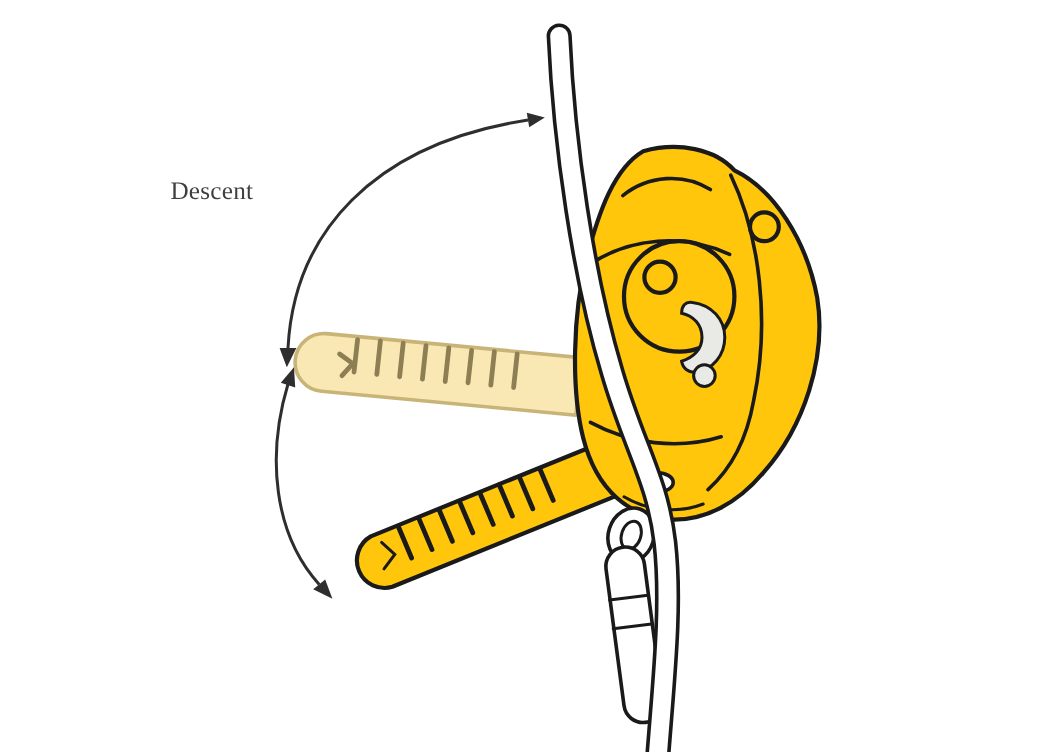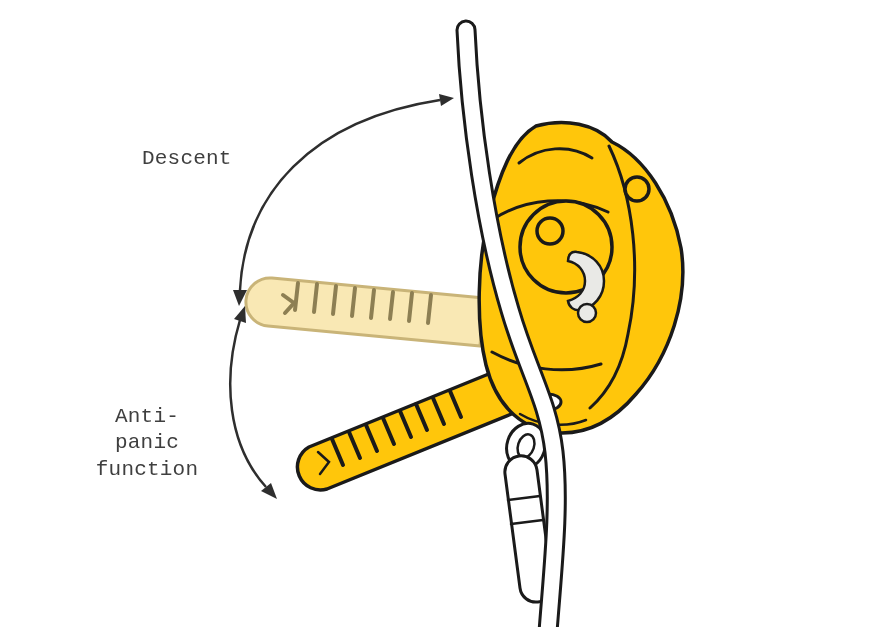--- a/index.html
+++ b/index.html
@@ -1,20 +1,20 @@
 <!DOCTYPE html>
 <html style="--background: #FFFFFF; --text: #3F3F3F; --arrow: #2E2E2E; --outline: #1A1A1A; --device-yellow: #FFC60B; --ghost-fill: #F9E8B4; --ghost-stroke: #C9B478; --ghost-rib: #8D7F53; --gray-detail: #E9E9E6; --rope-fill: #FFFFFF;"><head>
 <meta charset="utf-8">
 <style>
   html,body{margin:0;padding:0;background:#ffffff;}
   .stage{
     position:relative;
     width:732px;height:627px;
     background:var(--background,#ffffff);
-    font-family:Liberation Mono, monospace;
+    font-family:Liberation Serif, serif;
     overflow:hidden;
   }
   .stage svg{position:absolute;left:0;top:0;}
   .label{
     position:absolute;
     color:var(--text,#3f3f3f);
     font-size:21px;
     line-height:1.25;
     letter-spacing:.2px;
   }
@@ -118,18 +118,14 @@
 
     <g>
       <path class="arrow" d="M 240,320 C 222,380 228,445 266,487"></path>
       <polygon class="arrow-head" points="245,306 246,323 234,319"></polygon>
       <polygon class="arrow-head" points="277,499 261,491 271,483"></polygon>
     </g>
   </svg>
 
   <div class="label" style="left:142px;top:146px;">Descent</div>
 
-  <div class="label center" style="left:86px;top:404px;width:122px;">
-    <span>Anti-panic</span><br>
-    <span>function</span>
-  </div>
 
 </div>
 
 </body></html>

